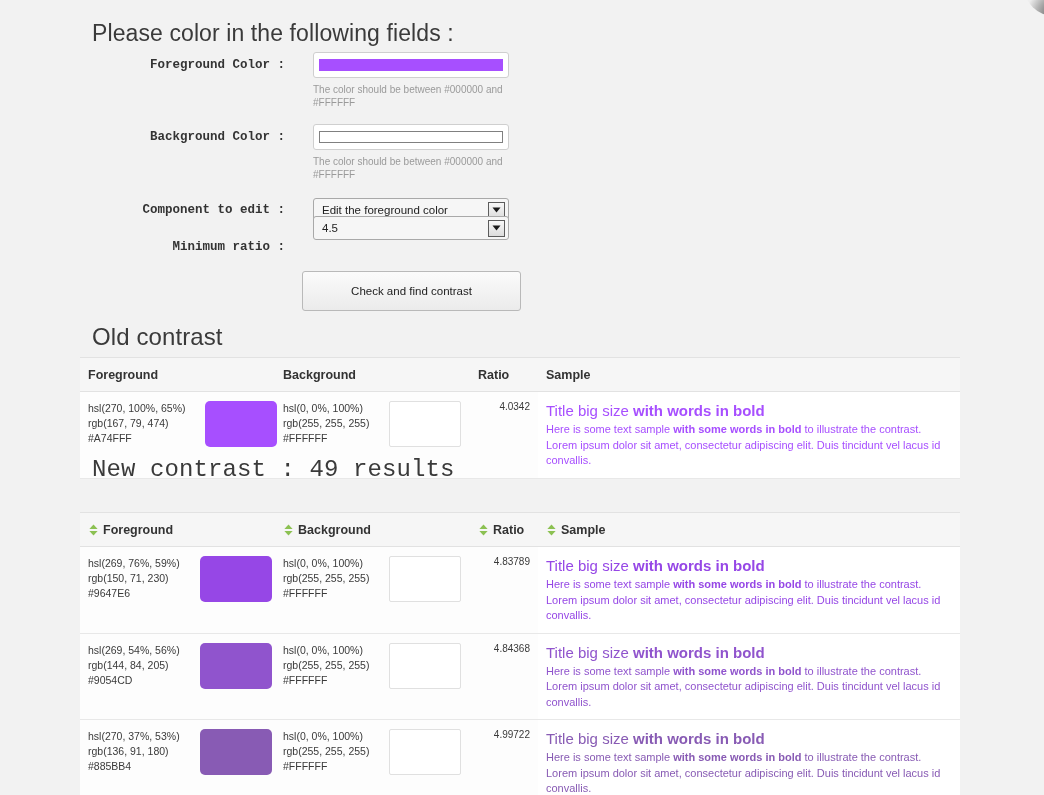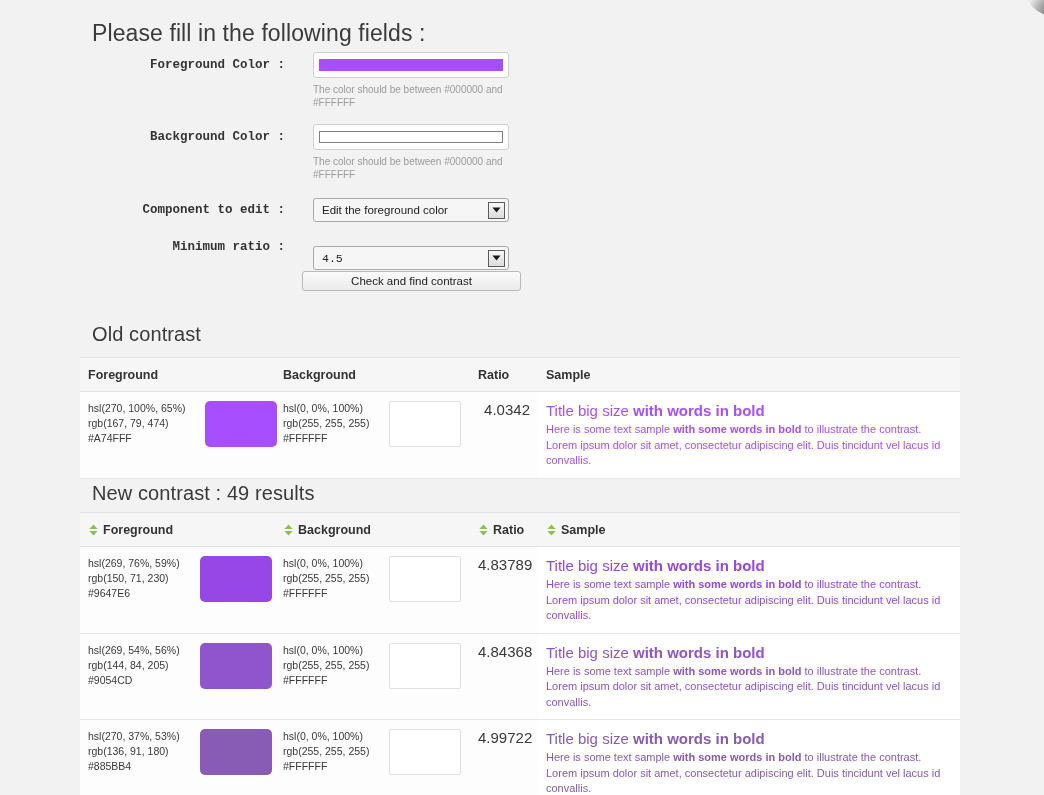--- a/index.html
+++ b/index.html
@@ -42,21 +42,21 @@
     color: #3a3a3a;
     margin: 0;
     padding: 0;
     position: absolute;
     left: 92px;
     top: 20px;
     letter-spacing: 0.1px;
   }
 
   h2.section-title {
-    font-size: 20px;
+    font-size: 24px;
     font-weight: normal;
     color: #3a3a3a;
     margin: 0;
     padding: 0;
     letter-spacing: 0.1px;
   }
 
   
   .form-area {
     position: absolute;
@@ -132,21 +132,21 @@
     background: linear-gradient(to bottom, #f8f8f8 0%, #dcdcdc 100%);
     display: flex;
     align-items: center;
     justify-content: center;
     flex: 0 0 auto;
   }
   .select-arrow svg { display: block; }
 
   .submit-btn {
     width: 219px;
-    height: 20px;
+    height: 40px;
     background: linear-gradient(to bottom, #fbfbfb 0%, #ebebeb 100%);
     border: 1px solid #b9b9b9;
     border-radius: 3px;
     font-family: "Liberation Sans", sans-serif;
     font-size: 11.5px;
     color: #222222;
     cursor: pointer;
     padding: 0;
   }
 
@@ -195,21 +195,21 @@
     height: 46px;
     border-radius: 5px;
     flex: 0 0 auto;
   }
   .color-chip.white {
     background: #ffffff;
     border: 1px solid #e0e0e0;
     border-radius: 2px;
   }
   td.td-ratio {
-    font-size: 15px;
+    font-size: 10px;
     color: #3a3a3a;
     padding-top: 10px;
     white-space: nowrap;
   }
 
   .sample-title {
     font-size: 15px;
     font-weight: normal;
     line-height: 19px;
     margin-bottom: 2px;
@@ -231,21 +231,21 @@
   }
   .sort-icon svg { display: block; }
 </style>
 </head>
 <body>
 
 <div class="page">
 
   <div class="corner-artifact"></div>
 
-  <h1 class="page-title">Please fill in the following fields :</h1>
+  <h1 class="page-title">Please color in the following fields :</h1>
 
   <div class="form-area">
 
     <div class="form-row">
       <div class="field-label" style="top:10px;">Foreground Color :</div>
       <div class="field-control" style="top:4px;">
         <div class="text-input">
           <div class="swatch-fill"></div>
         </div>
       </div>
@@ -271,21 +271,21 @@
             <svg width="9" height="6" viewBox="0 0 9 6">
                 <path d="M0.5 0.5 L8.5 0.5 L4.5 5.5 Z" fill="#1a1a1a"></path>
               </svg>
           </span>
         </div>
       </div>
     </div>
 
     <div class="form-row">
       <div class="field-label" style="top:192px;">Minimum ratio :</div>
-      <div class="field-control" style="top:198px;font-family:Liberation Mono, monospace;">
+      <div class="field-control" style="top:168px;">
         <div class="select-box">
           <span>4.5</span>
           <span class="select-arrow">
             <svg width="9" height="6" viewBox="0 0 9 6">
                 <path d="M0.5 0.5 L8.5 0.5 L4.5 5.5 Z" fill="#1a1a1a"></path>
               </svg>
           </span>
         </div>
       </div>
     </div>
@@ -340,21 +340,21 @@
             <td class="td-ratio">4.0342</td>
             <td style="background: rgb(255, 255, 255); color: rgb(167, 79, 255);">
               <div class="sample-title"><span>Title big size </span><b>with words in bold</b></div>
               <div class="sample-body"><span>Here is some text sample </span><b>with some words in bold</b><span> to illustrate the contrast. Lorem ipsum dolor sit amet, consectetur adipiscing elit. Duis tincidunt vel lacus id convallis.</span></div>
             </td>
           </tr>
         </tbody>
     </table>
   </div>
 
-  <h2 class="section-title" style="position:absolute; left:92px; top:482px;">New contrast : 49 results</h2>
+  <h2 class="section-title" style="position:absolute; left:92px; top:456px;font-family:Liberation Mono, monospace;">New contrast : 49 results</h2>
 
   <div class="table-wrap" style="top:512px;">
     <table class="ct">
       <colgroup>
         <col class="col-fg">
           <col class="col-bg">
           <col class="col-ratio">
           <col class="col-sample">
       </colgroup>
       <thead>

